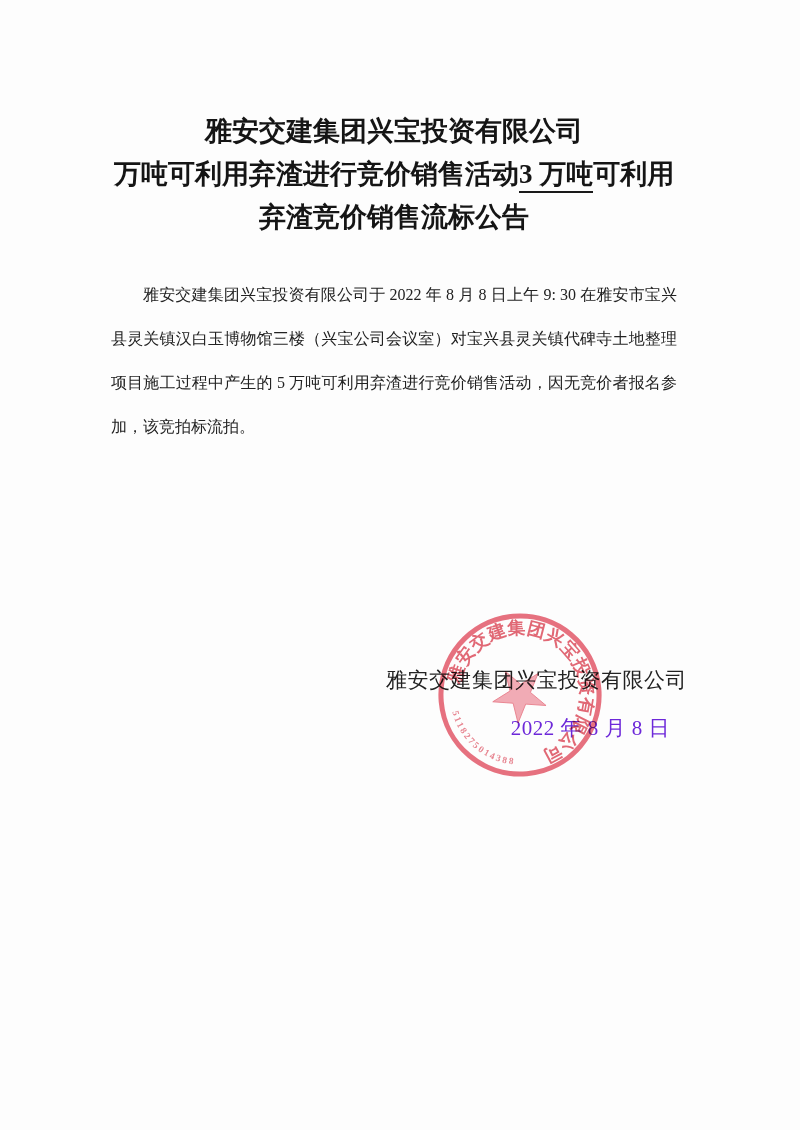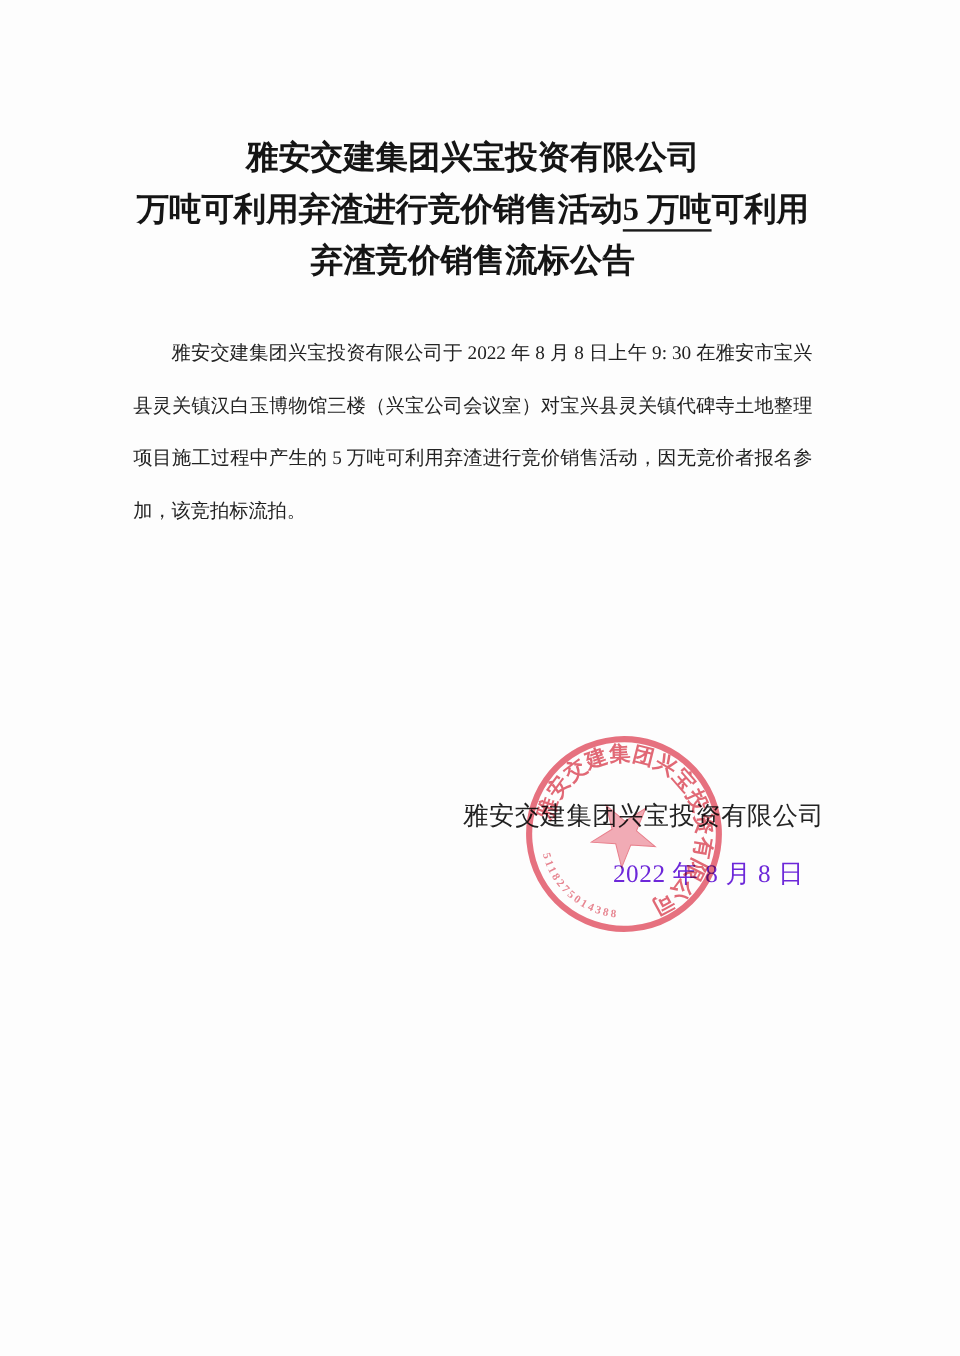--- a/index.html
+++ b/index.html
@@ -82,21 +82,21 @@
 
 <div class="page">
 
   <div class="content">
 
     <div class="doc-title">
       <div class="title-line">
         <span>雅安交建集团兴宝投资有限公司</span>
       </div>
       <div class="title-line">
-        <span>万吨可利用弃渣进行竞价销售活动</span><span class="u">5 万吨</span><span>可利用</span>
+        <span>万吨可利用弃渣进行竞价销售活动</span><span class="u">3 万吨</span><span>可利用</span>
       </div>
       <div class="title-line">
         <span>弃渣竞价销售流标公告</span>
       </div>
     </div>
 
     <p class="body-para">雅安交建集团兴宝投资有限公司于 2022 年 8 月 8 日上午 9: 30 在雅安市宝兴县灵关镇汉白玉博物馆三楼（兴宝公司会议室）对宝兴县灵关镇代碑寺土地整理项目施工过程中产生的 5 万吨可利用弃渣进行竞价销售活动，因无竞价者报名参加，该竞拍标流拍。</p>
 
 
   </div>

